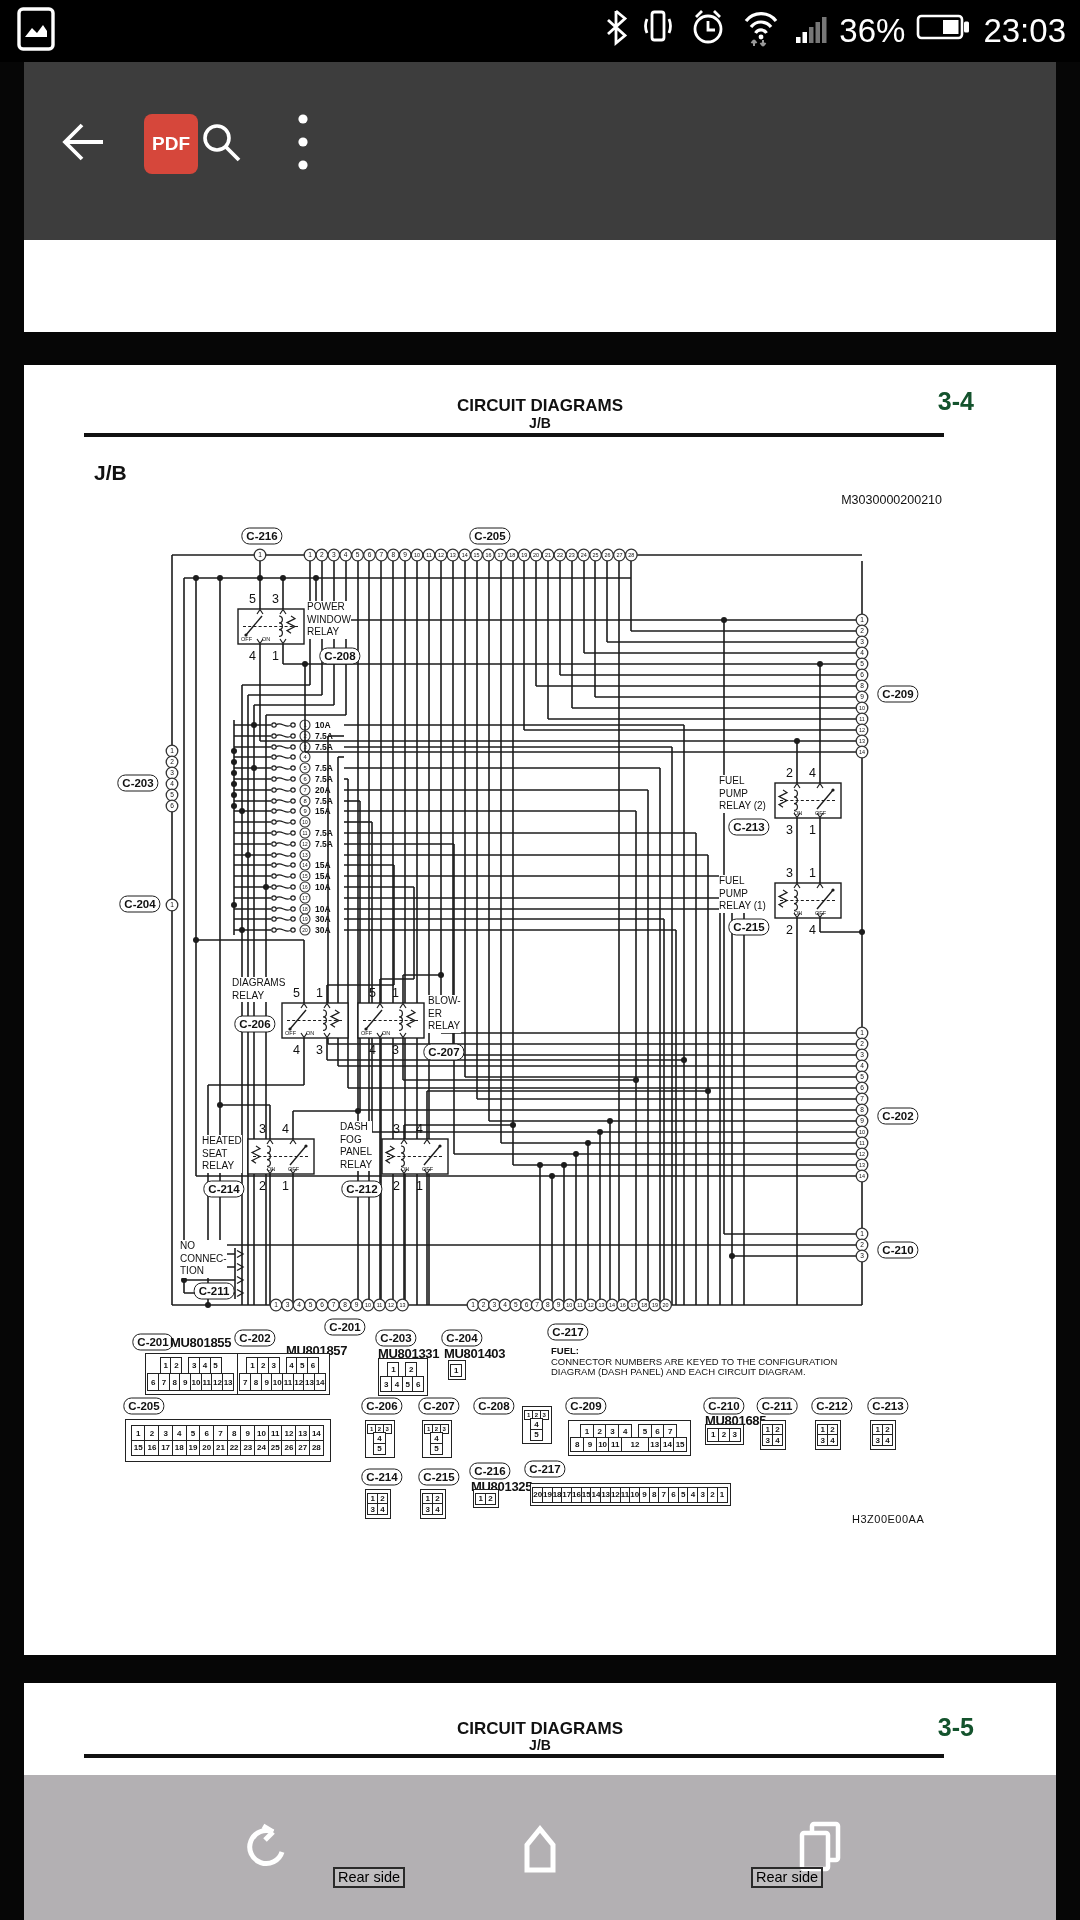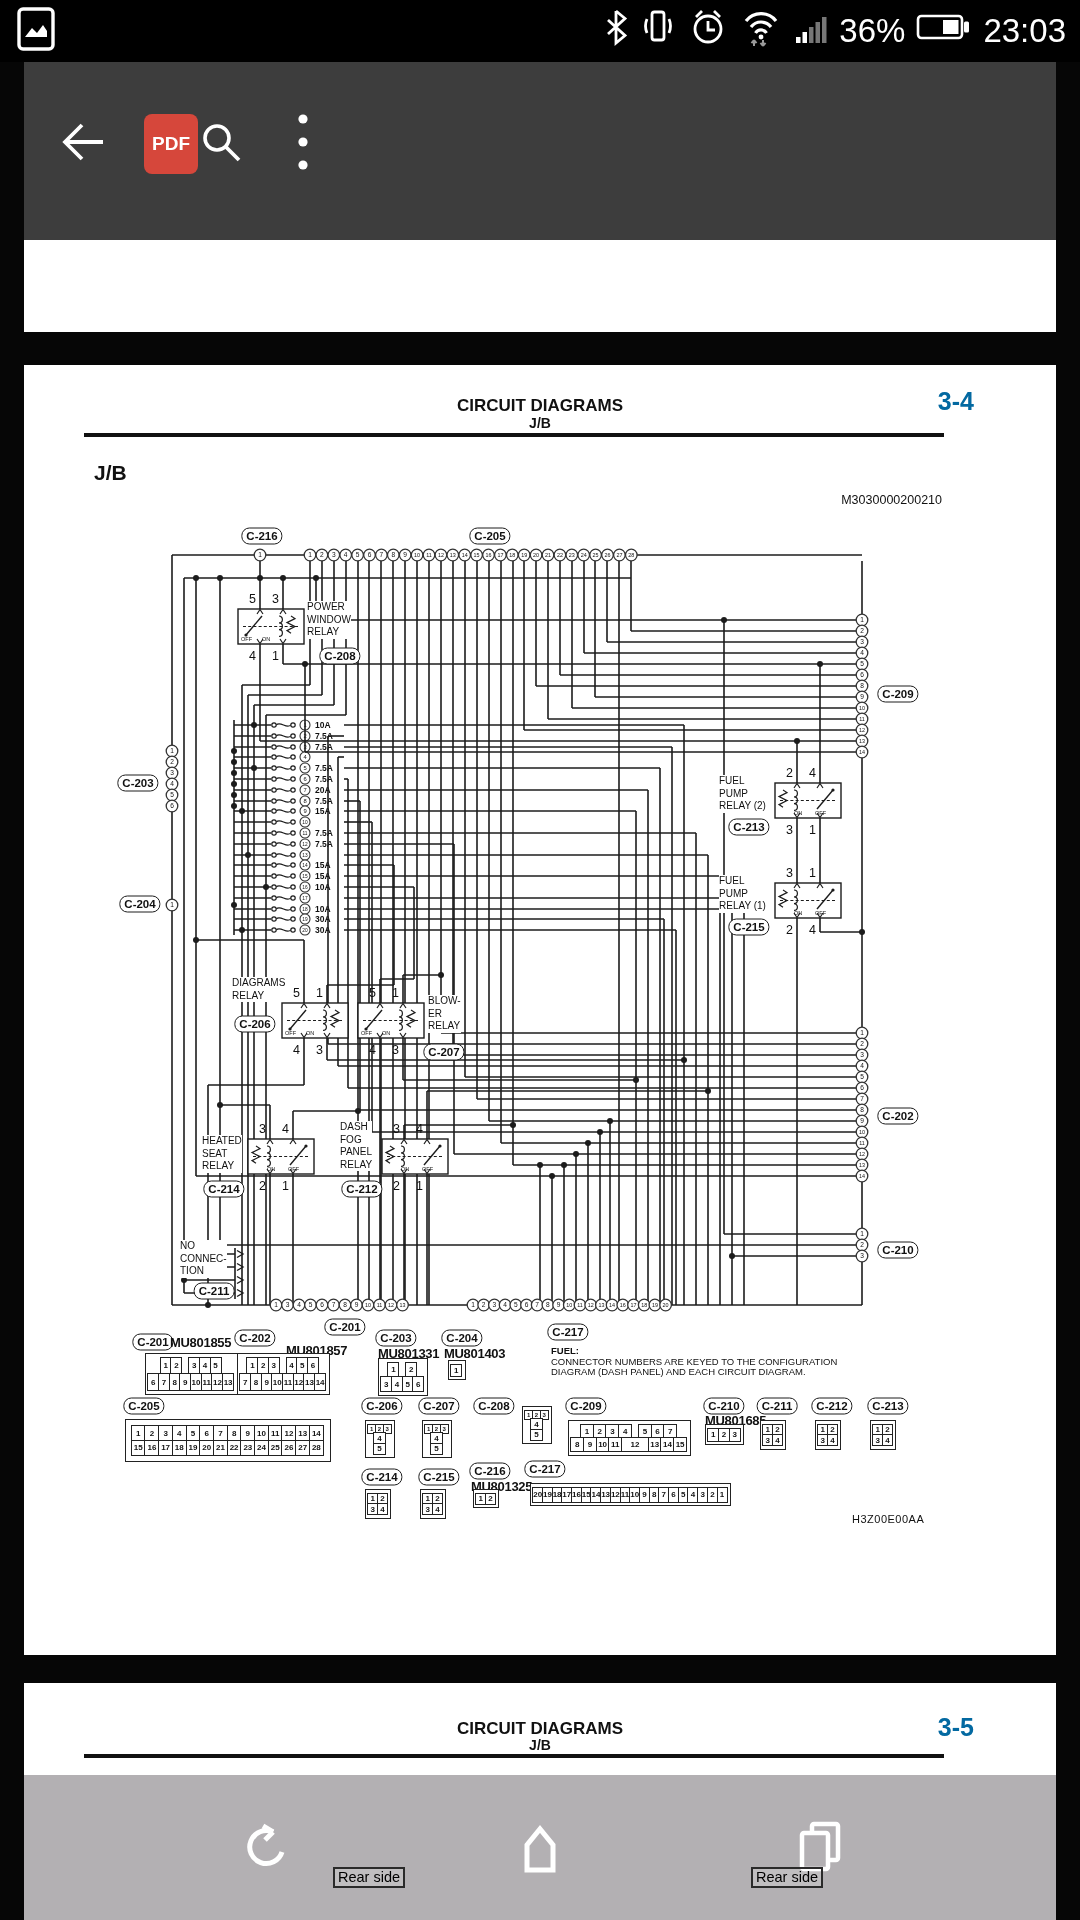--- a/index.html
+++ b/index.html
@@ -13,21 +13,21 @@
   #toolbar{left:24px;top:62px;width:1032px;height:178px;background:#3d3d3d;display:flex;align-items:center;box-sizing:border-box;padding:0 18px 14px 34px}
   #toolbar .title{color:#fff;font-size:50px;letter-spacing:.5px;white-space:nowrap;overflow:hidden;flex:1;margin-left:26px}
   .pdfbadge{width:54px;height:60px;background:#d6473b;border-radius:8px;display:flex;align-items:center;justify-content:center;color:#fff;font-weight:bold;font-size:19px;margin-left:36px;flex:none}
   
   .whitepage{background:#fff;position:absolute;left:24px;width:1032px}
   #prevpage{top:240px;height:92px}
   #page34{top:365px;height:1290px;overflow:hidden}
   #page35{top:1683px;height:92px;overflow:hidden}
   .hdr-title{position:absolute;left:0;width:100%;text-align:center;font-weight:bold;font-size:17px;color:#111}
   .hdr-sub{position:absolute;left:0;width:100%;text-align:center;font-weight:bold;font-size:14px;color:#111}
-  .hdr-no{position:absolute;right:82px;font-weight:bold;font-size:25px;color:#0369a1}
+  .hdr-no{position:absolute;right:82px;font-weight:bold;font-size:25px;color:#14532d}
   .hdr-rule{position:absolute;left:60px;width:860px;height:4px;background:#111}
   #sectionjb{left:70px;top:96px;font-size:21px;font-weight:bold;color:#111}
   #doccode{right:114px;top:128px;font-size:12.5px;color:#111}
   #diagwrap{left:0;top:0;width:1032px;height:1290px}
   #wires{position:absolute;left:0;top:0}
   #wires text{font-family:"Liberation Sans",sans-serif;fill:#111}
   .clabel{position:absolute;transform:translate(-50%,-50%);border:1.7px solid #1c1c1c;border-radius:8px;background:#fff;font-size:11.5px;font-weight:bold;color:#111;padding:0 4px;height:15px;line-height:15px;white-space:nowrap;z-index:3}
   .rname{position:absolute;font-size:10px;line-height:12.5px;color:#111;white-space:nowrap;background:#fff;z-index:2}
   .smalltext{position:absolute;color:#111;z-index:2}
   .part{position:absolute;font-size:13px;color:#111;z-index:3;font-weight:bold;letter-spacing:-.3px}

